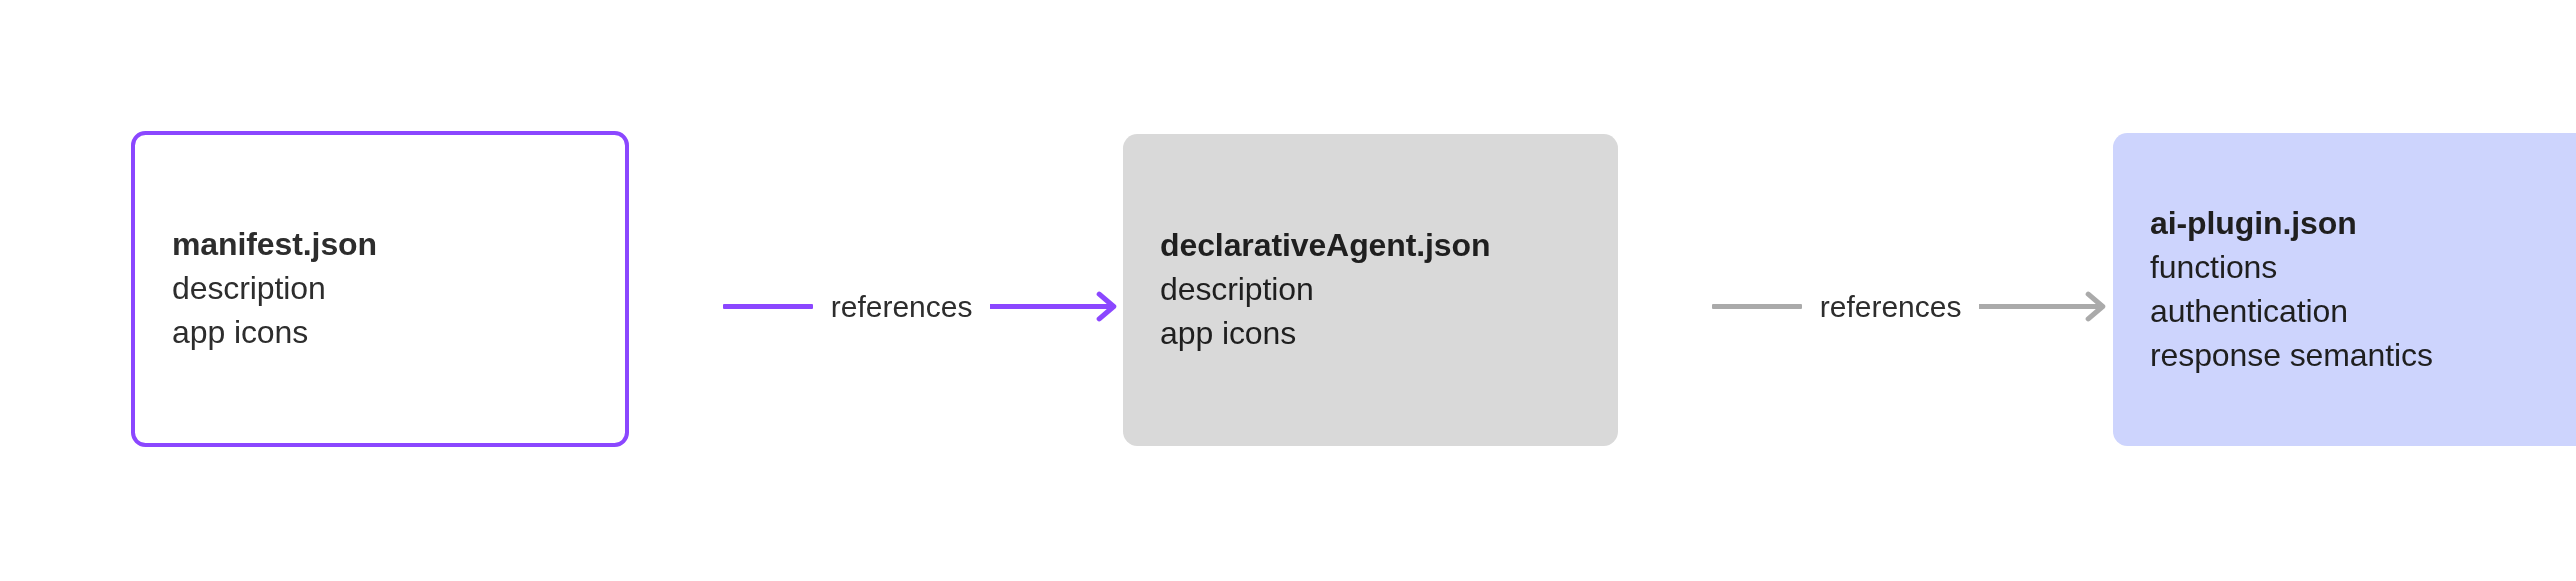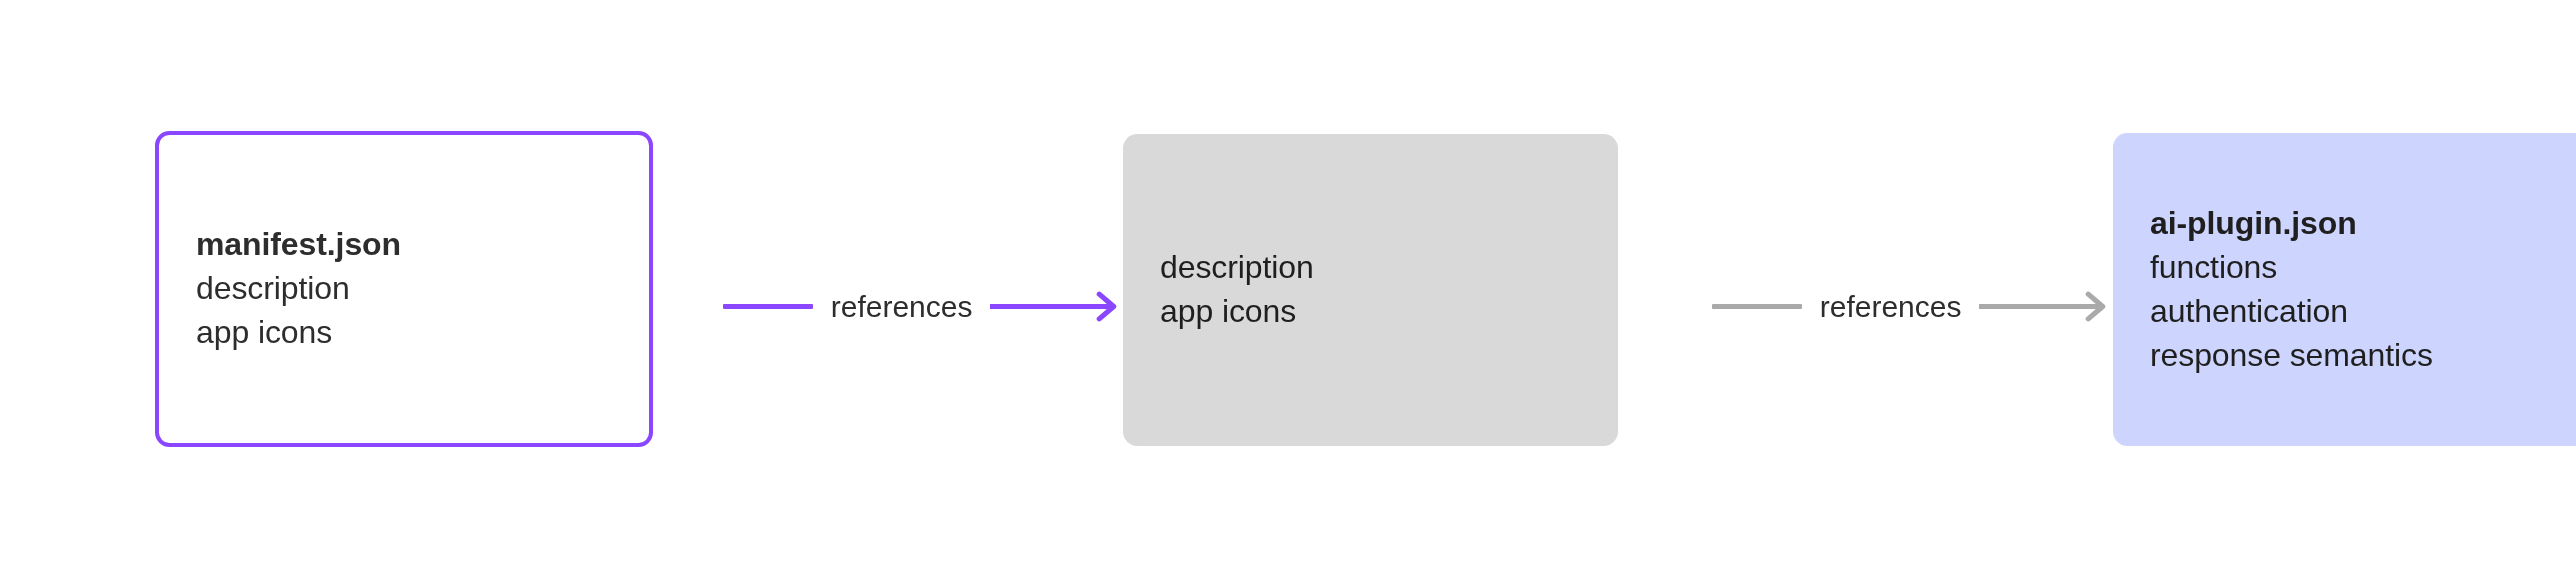--- a/index.html
+++ b/index.html
@@ -53,21 +53,20 @@
   }
   .node .line:last-child { margin-bottom: 0; }
 
   
   #node-manifest {
     left: 131px;  top: 131px;
     width: 498px; height: 316px;
     background: #ffffff;
     border: 4.6px solid #8B47FF;
     color: #2D2D2D;
-    margin-left: 24px;
   }
 
   
   #node-declarative-agent {
     left: 1123px; top: 134px;
     width: 495px; height: 312px;
     background: #D9D9D9;
     border: none;
     color: #1F1F1F;
   }
@@ -129,20 +128,21 @@
     <div class="edge-label">references</div>
     <div class="shaft-wrap">
       <svg class="arrow-svg" width="134" height="33" viewBox="0 0 260 64" fill="none" aria-hidden="true">
         <path d="M2 32 H236" stroke="#8B47FF" stroke-width="10" stroke-linecap="round"></path>
         <path d="M212 8 L240 32 L212 56" stroke="#8B47FF" stroke-width="10" stroke-linecap="round" stroke-linejoin="round" fill="none"></path>
       </svg>
     </div>
   </div>
 
   <div class="node" id="node-declarative-agent">
+    <div class="title">declarativeAgent.json</div>
     <div class="line">description</div>
     <div class="line">app icons</div>
   </div>
 
   <div class="edge" id="edge-2">
     <div class="stub" style="background:#AAAAAA;"></div>
     <div class="edge-label">references</div>
     <div class="shaft-wrap">
       <svg class="arrow-svg" width="134" height="33" viewBox="0 0 260 64" fill="none" aria-hidden="true">
         <path d="M2 32 H236" stroke="#AAAAAA" stroke-width="10" stroke-linecap="round"></path>

